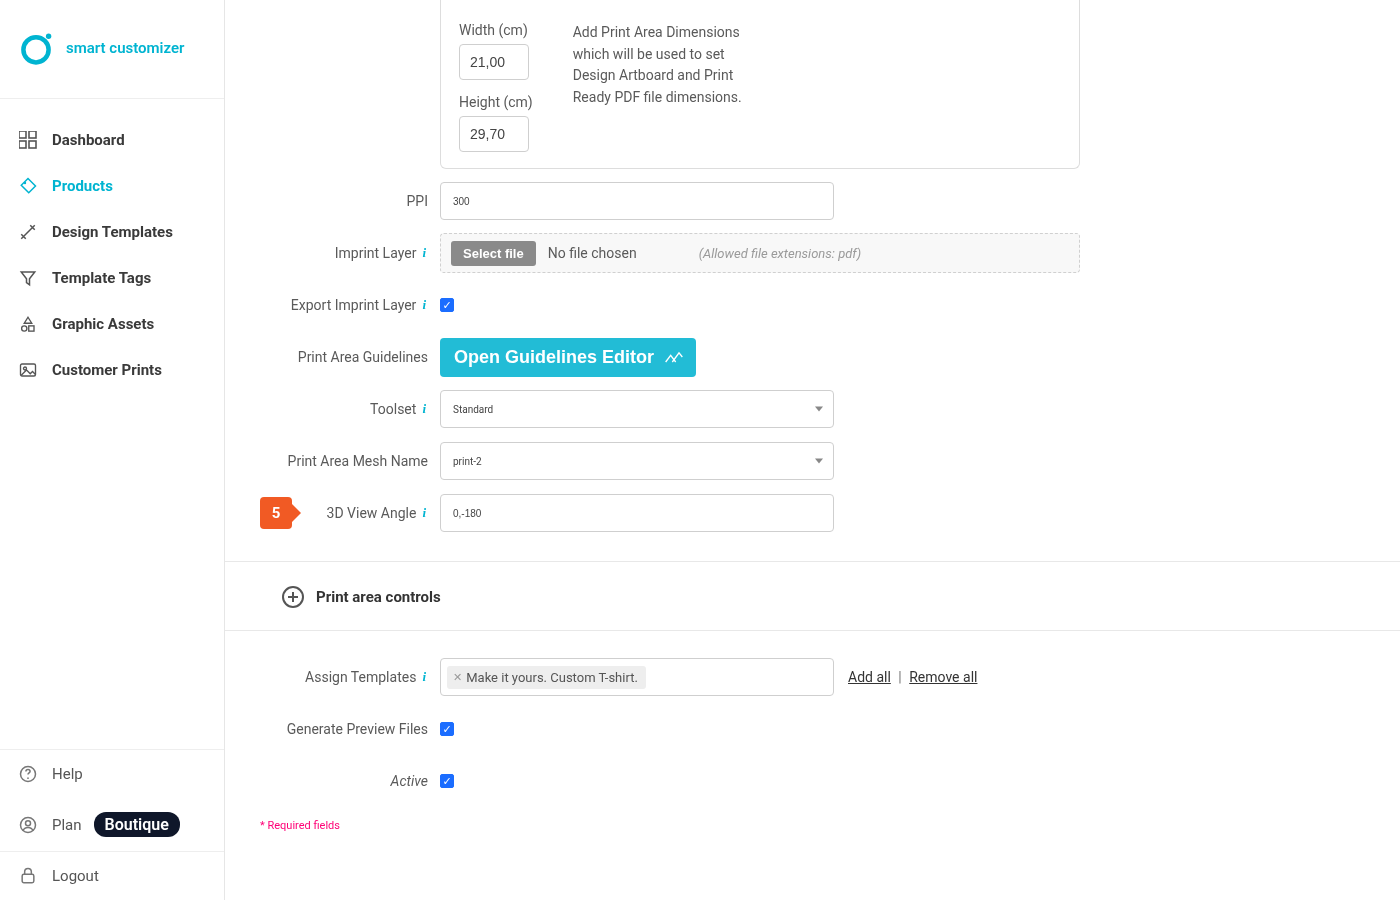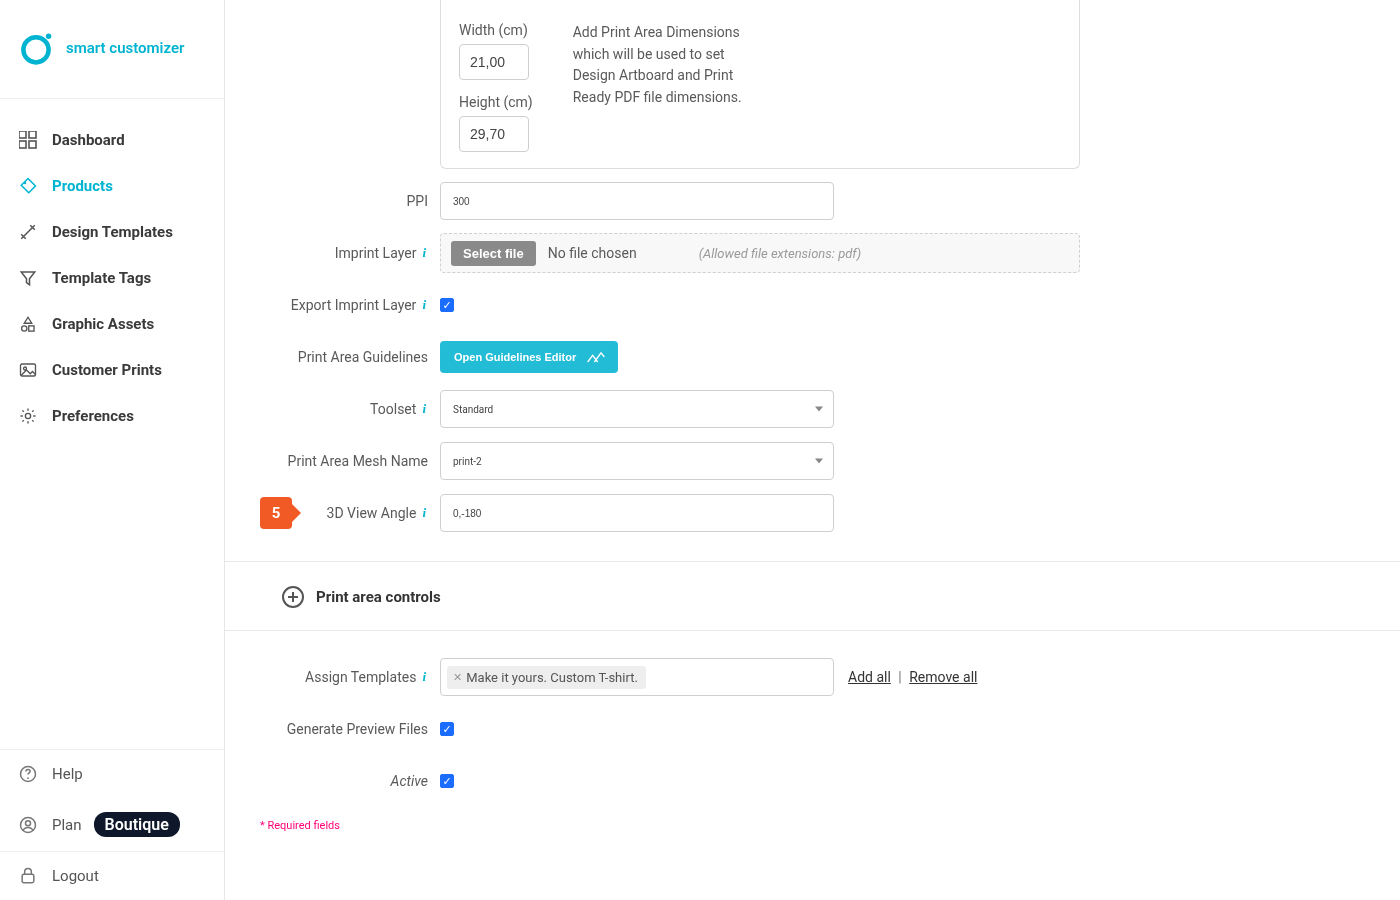--- a/index.html
+++ b/index.html
@@ -210,21 +210,21 @@
     display:flex; align-items:center; justify-content:center;
     font-size: 11px; line-height: 1;
   }
 
   .btn-teal {
     background: #22bcd6;
     color:#fff;
     border:none;
     border-radius:4px;
     padding: 9px 14px;
-    font-size: 11px;
+    font-size: 18px;
     font-weight: 600;
     display:flex; align-items:center; gap:10px;
     cursor:pointer;
   }
   .ge-icon {
     width:18px; height:14px;
     display:inline-block;
   }
 
   .step-marker {
@@ -386,29 +386,20 @@
       <span class="icon">
         <svg width="18" height="18" viewBox="0 0 24 24">
             <rect x="2" y="4" width="20" height="16" rx="2" fill="none" stroke="#555" stroke-width="1.8"></rect>
             <circle cx="8" cy="10" r="2" fill="none" stroke="#555" stroke-width="1.8"></circle>
             <path d="M3 19 L10 12 L15 17 L18 14 L22 18" fill="none" stroke="#555" stroke-width="1.8"></path>
           </svg>
       </span>
       <span>Customer Prints</span>
     </div>
 
-    <div class="nav-item">
-      <span class="icon">
-        <svg width="18" height="18" viewBox="0 0 24 24">
-            <circle cx="12" cy="12" r="3.5" fill="none" stroke="#555" stroke-width="1.8"></circle>
-            <path d="M12 2v3M12 19v3M2 12h3M19 12h3M4.5 4.5l2 2M17.5 17.5l2 2M19.5 4.5l-2 2M6.5 17.5l-2 2" stroke="#555" stroke-width="1.8"></path>
-          </svg>
-      </span>
-      <span>Preferences</span>
-    </div>
   </nav>
 
   <div class="sidebar-footer">
     <div class="footer-item">
       <span class="icon">
         <svg width="20" height="20" viewBox="0 0 24 24">
             <circle cx="12" cy="12" r="9" fill="none" stroke="#777" stroke-width="1.8"></circle>
             <path d="M9.5 9a2.5 2.5 0 115 0c0 1.5-2.5 1.8-2.5 3.5" fill="none" stroke="#777" stroke-width="1.8"></path>
             <circle cx="12" cy="17" r="1" fill="#777"></circle>
           </svg>

